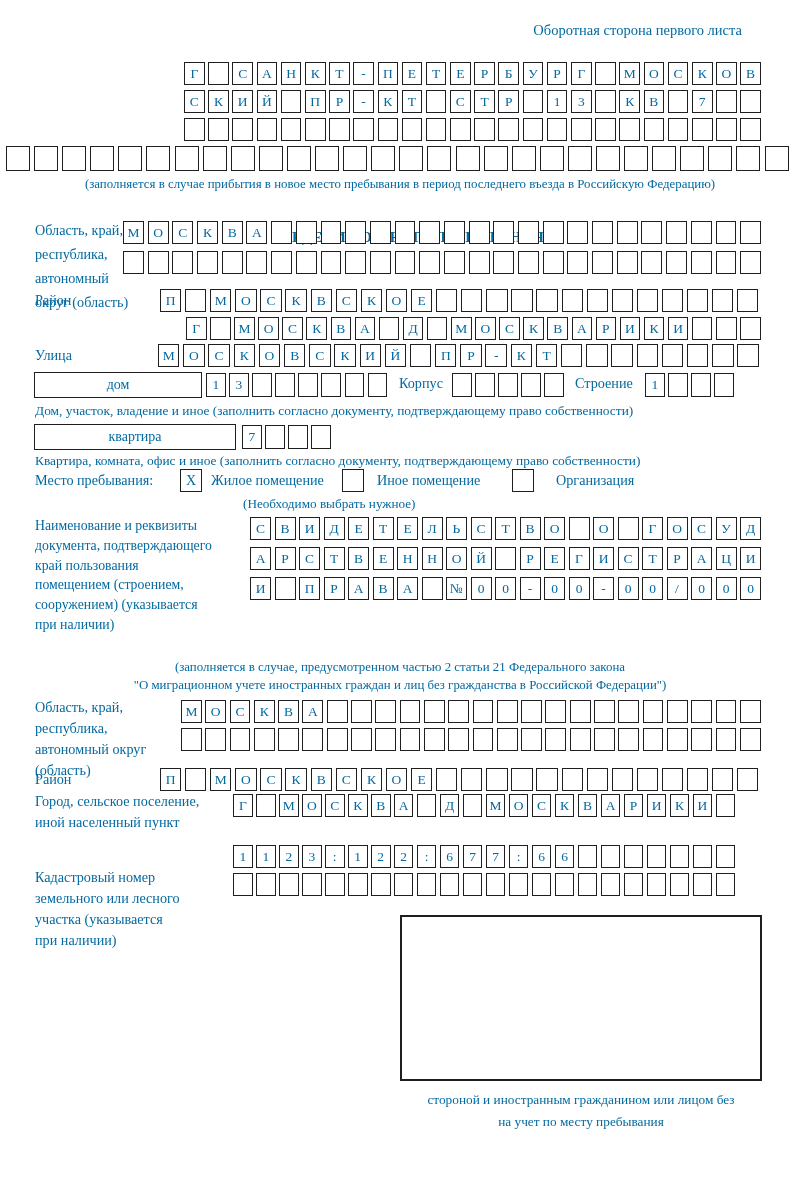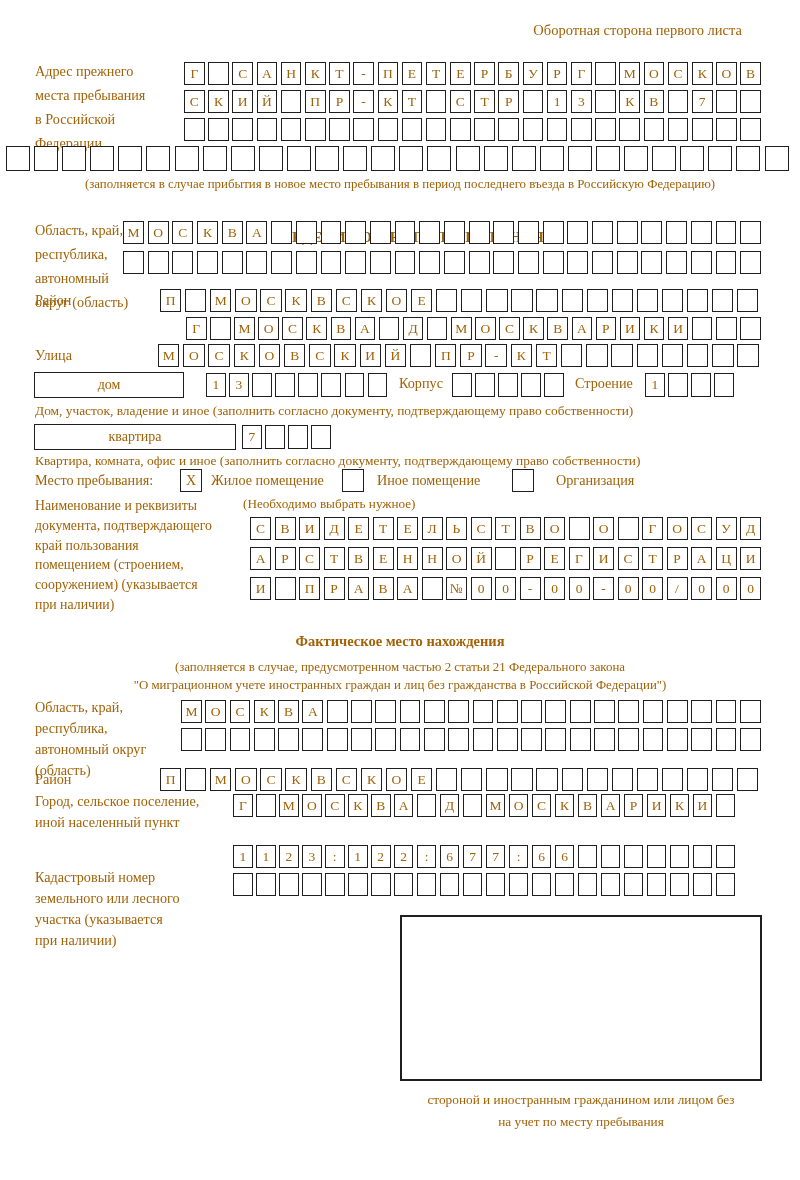--- a/index.html
+++ b/index.html
@@ -1,18 +1,18 @@
 <!DOCTYPE html>
 <html><head>
 <meta charset="utf-8">
 <style>
   html,body{margin:0;padding:0;background:#ffffff;}
   .page{
     position:relative;width:800px;height:1180px;background:#ffffff;
-    font-family:"Liberation Serif","DejaVu Serif",serif;color:#a16207;overflow:hidden;
+    font-family:"Liberation Serif","DejaVu Serif",serif;color:#0369a1;overflow:hidden;
   }
   .abs{position:absolute;}
   .hdr{top:22px;right:58px;font-size:14.5px;}
   .lblock{font-size:14.2px;line-height:24px;}
   .lblock.tight{line-height:21px;}
   .doc-lbl{font-size:13.8px;line-height:19.8px;}
   .cells{display:flex;gap:var(--g,3.6px);}
   .cell{
     box-sizing:border-box;flex:0 0 var(--w,20.6px);width:var(--w,20.6px);height:var(--h,23px);
     border:1.5px solid #1f1f1f;display:flex;align-items:center;justify-content:center;
@@ -33,26 +33,20 @@
   .stamp-box{box-sizing:border-box;border:2px solid #1f1f1f;background:#fff;}
   .caption{font-size:13.3px;line-height:21.5px;text-align:center;}
 </style>
 </head>
 <body>
 
 <div class="page">
 
   <div class="abs hdr">Оборотная сторона первого листа</div>
 
-  <div class="abs lblock" style="left:35px;top:59px;">
-      <div>Адрес прежнего</div>
-      <div>места пребывания</div>
-      <div>в Российской</div>
-      <div>Федерации</div>
-    </div>
   <div class="abs cells" style="left:184px;top:62px;--w:20.6px;--g:3.6px;">
       <span class="cell">Г</span>
       <span class="cell"></span>
       <span class="cell">С</span>
       <span class="cell">А</span>
       <span class="cell">Н</span>
       <span class="cell">К</span>
       <span class="cell">Т</span>
       <span class="cell">-</span>
       <span class="cell">П</span>
@@ -297,21 +291,21 @@
       <span class="cell"></span>
       <span class="cell"></span>
       <span class="cell"></span>
       <span class="cell"></span>
       <span class="cell"></span>
       <span class="cell"></span>
       <span class="cell"></span>
       <span class="cell"></span>
     </div>
 
-  <div class="abs bigbox" style="left:34px;top:372px;width:150px;height:26px;">дом</div>
+  <div class="abs bigbox" style="left:34px;top:372px;width:168px;height:26px;">дом</div>
   <div class="abs cells" style="left:206px;top:373px;--w:19.8px;--g:3.3px;--h:24px;">
       <span class="cell">1</span>
       <span class="cell">3</span>
       <span class="cell"></span>
       <span class="cell"></span>
       <span class="cell"></span>
       <span class="cell"></span>
       <span class="cell"></span>
       <span class="cell"></span>
     </div>
@@ -343,21 +337,21 @@
 
   <div class="abs opt-label" style="left:35px;top:472px;">Место пребывания:</div>
   <div class="abs checkbox" style="left:180px;top:469px;">X</div>
   <div class="abs opt-label" style="left:211px;top:472px;">Жилое помещение</div>
   <div class="abs checkbox" style="left:342px;top:469px;"></div>
   <div class="abs opt-label" style="left:377px;top:472px;">Иное помещение</div>
   <div class="abs checkbox" style="left:512px;top:469px;"></div>
   <div class="abs opt-label" style="left:556px;top:472px;">Организация</div>
   <div class="abs" style="left:243px;top:496px;font-size:13.2px;">(Необходимо выбрать нужное)</div>
 
-  <div class="abs doc-lbl" style="left:35px;top:496px;">
+  <div class="abs doc-lbl" style="left:35px;top:516px;">
       <div>Наименование и реквизиты</div>
       <div>документа, подтверждающего</div>
       <div>край пользования</div>
       <div>помещением (строением,</div>
       <div>сооружением) (указывается</div>
       <div>при наличии)</div>
     </div>
   <div class="abs cells" style="left:250px;top:517px;--w:21px;--g:3.5px;">
       <span class="cell">С</span>
       <span class="cell">В</span>
@@ -421,21 +415,20 @@
       <span class="cell">0</span>
       <span class="cell">-</span>
       <span class="cell">0</span>
       <span class="cell">0</span>
       <span class="cell">/</span>
       <span class="cell">0</span>
       <span class="cell">0</span>
       <span class="cell">0</span>
     </div>
 
-  <div class="abs center" style="top:633px;font-size:14.5px;font-weight:700;">Фактическое место нахождения</div>
   <div class="abs center note" style="top:658px;line-height:18px;">
       <div>(заполняется в случае, предусмотренном частью 2 статьи 21 Федерального закона</div>
       <div>"О миграционном учете иностранных граждан и лиц без гражданства в Российской Федерации")</div>
     </div>
 
   <div class="abs lblock tight" style="left:35px;top:697px;">
       <div>Область, край,</div>
       <div>республика,</div>
       <div>автономный округ</div>
       <div>(область)</div>

